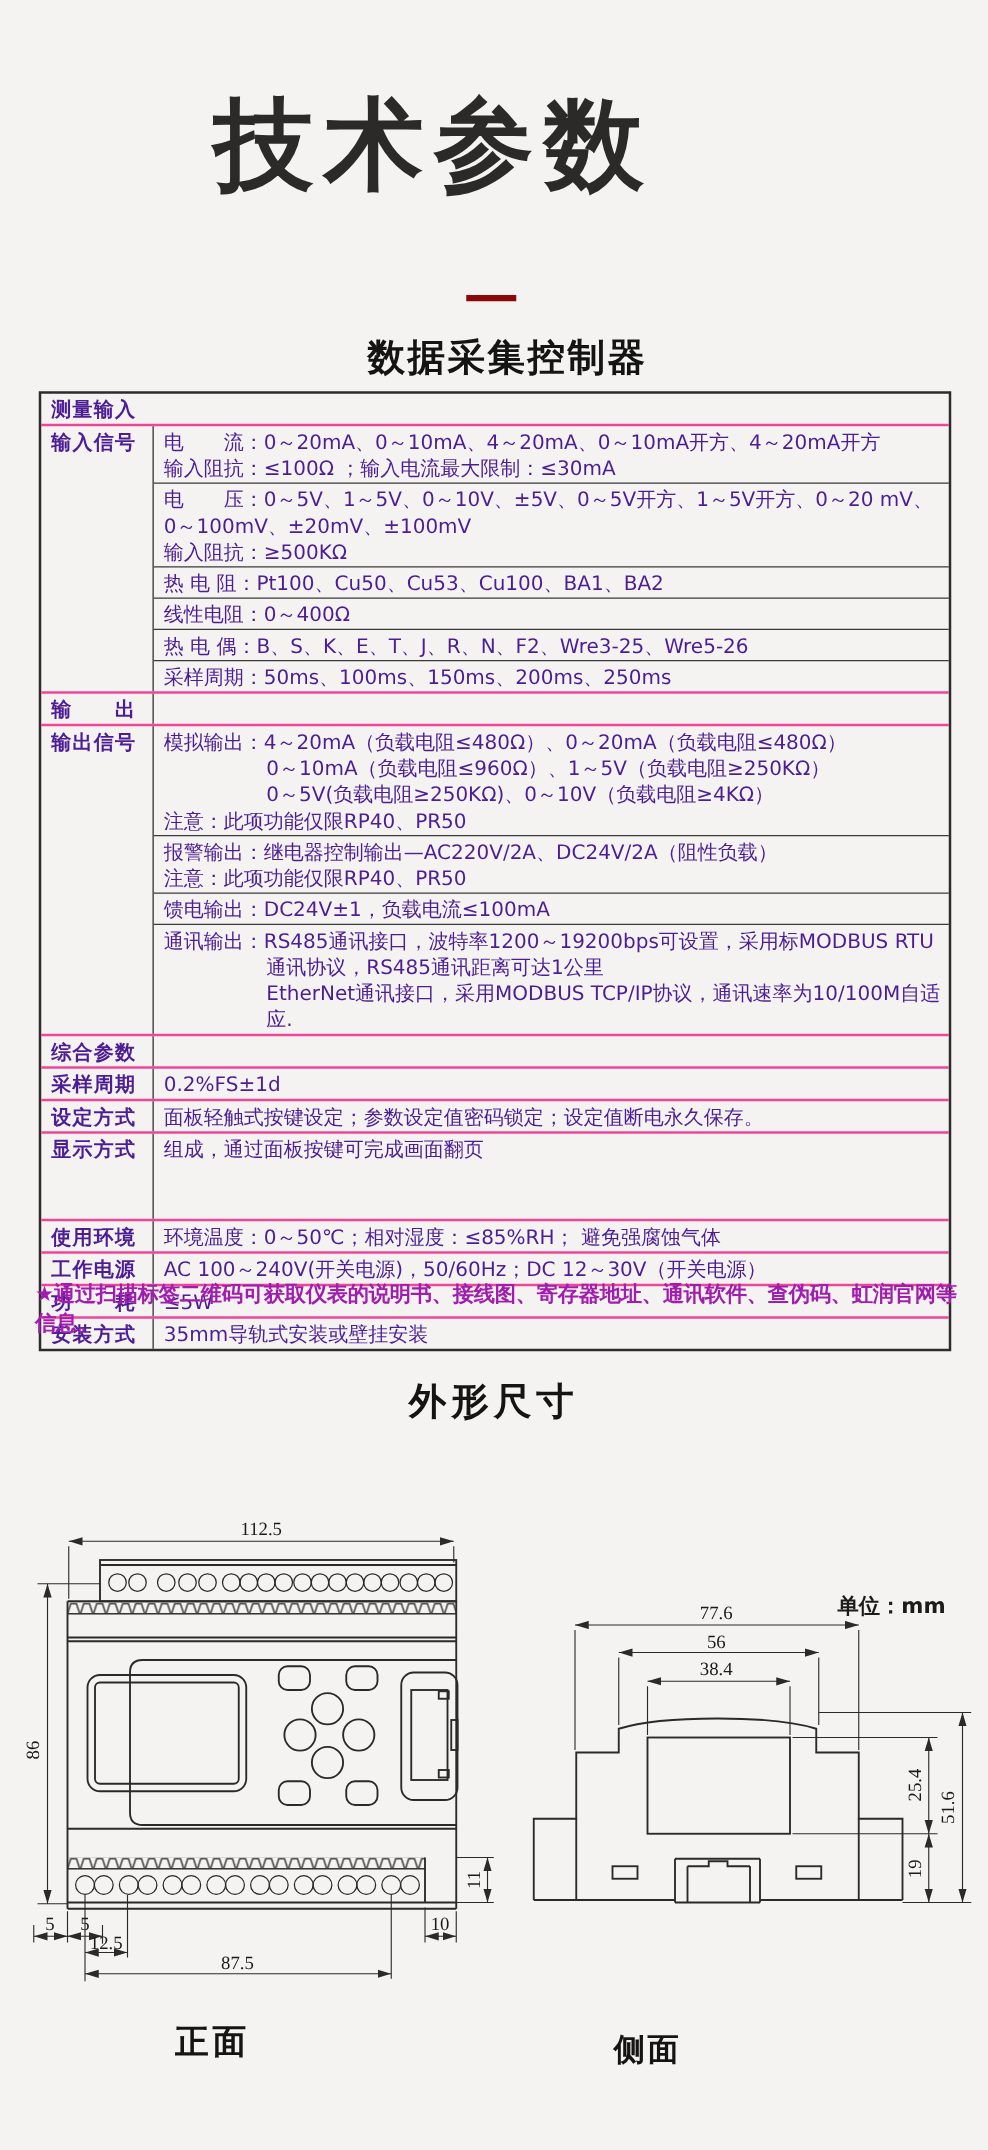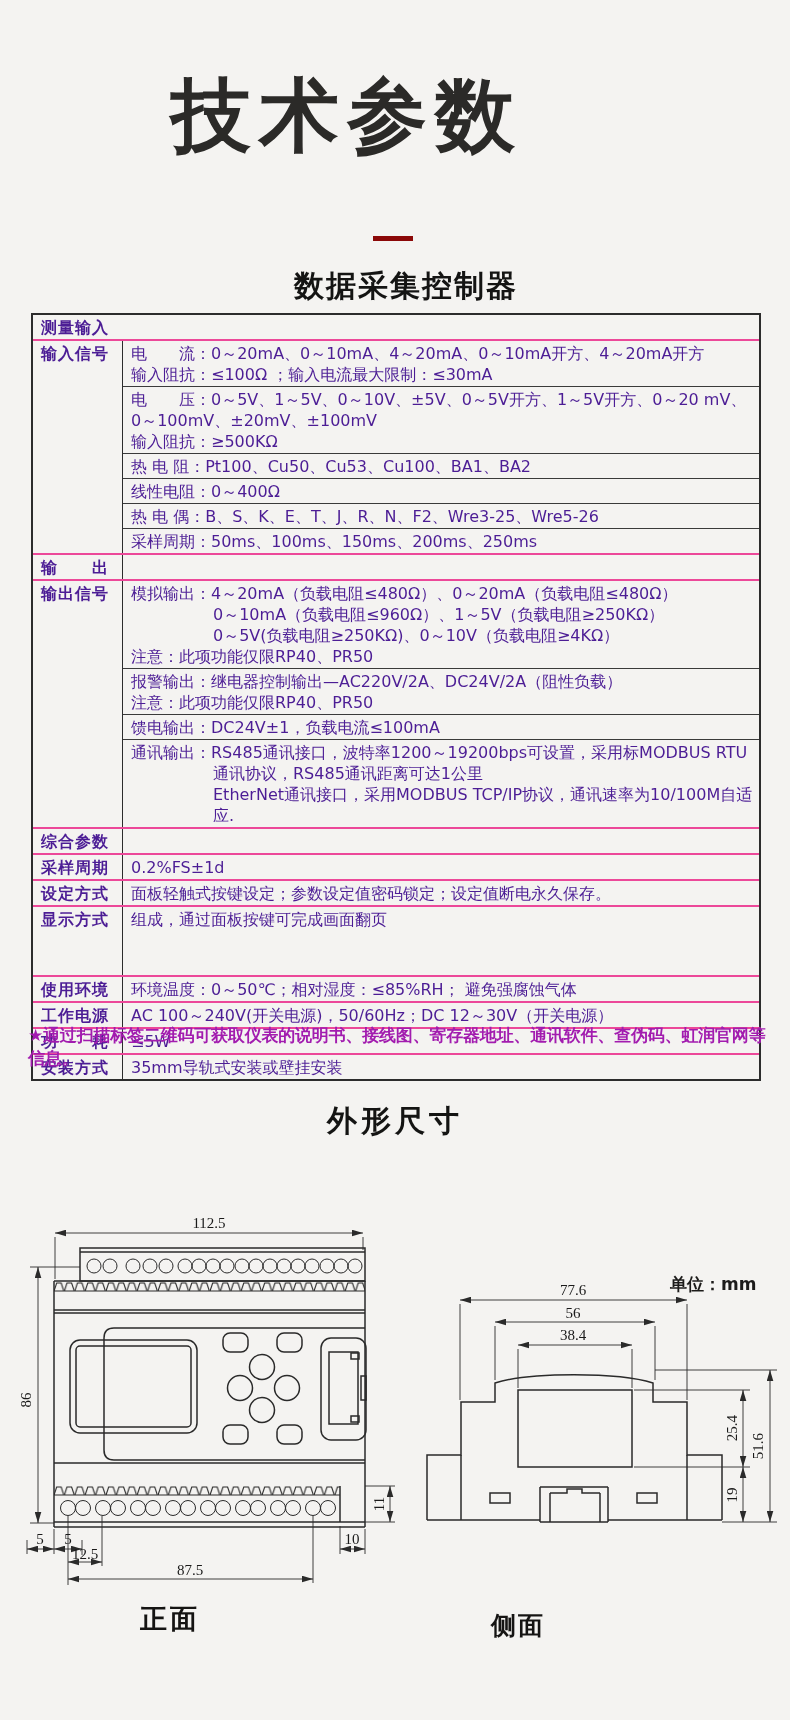--- a/index.html
+++ b/index.html
@@ -38,21 +38,21 @@
   
   .note{
     position:absolute;top:1024px;left:28px;width:748px;
     font-size:17px;font-weight:700;color:#a21caf;letter-spacing:-0.2px;
   }
   .dims-title{
     position:absolute;top:1101px;left:0;width:790px;text-align:center;
     font-size:30px;font-weight:800;letter-spacing:4px;color:#141413;
   }
   .unit-label{position:absolute;top:1239px;left:670px;font-size:17px;font-weight:700;margin-top:34px;}
-  .view-label{position:absolute;font-weight:800;color:#151413;}
+  .view-label{position:absolute;font-weight:800;color:#151413;margin-top:14px;}
   #front-label{top:1601px;left:140px;font-size:27px;letter-spacing:3px;}
   #side-label{top:1609px;left:491px;font-size:25px;letter-spacing:2px;}
   svg{position:absolute;}
   #front-svg{left:18px;top:1195px;}
   #side-svg{left:400px;top:1240px;}
   svg text{font-family:"Liberation Serif","DejaVu Serif",serif;font-size:15px;fill:#1a1a1a;}
   .shape{fill:none;stroke:#2a2a2a;stroke-width:1.5;}
   .thin{fill:none;stroke:#2a2a2a;stroke-width:1;}
   .dim{fill:none;stroke:#2a2a2a;stroke-width:0.9;}
 </style>

